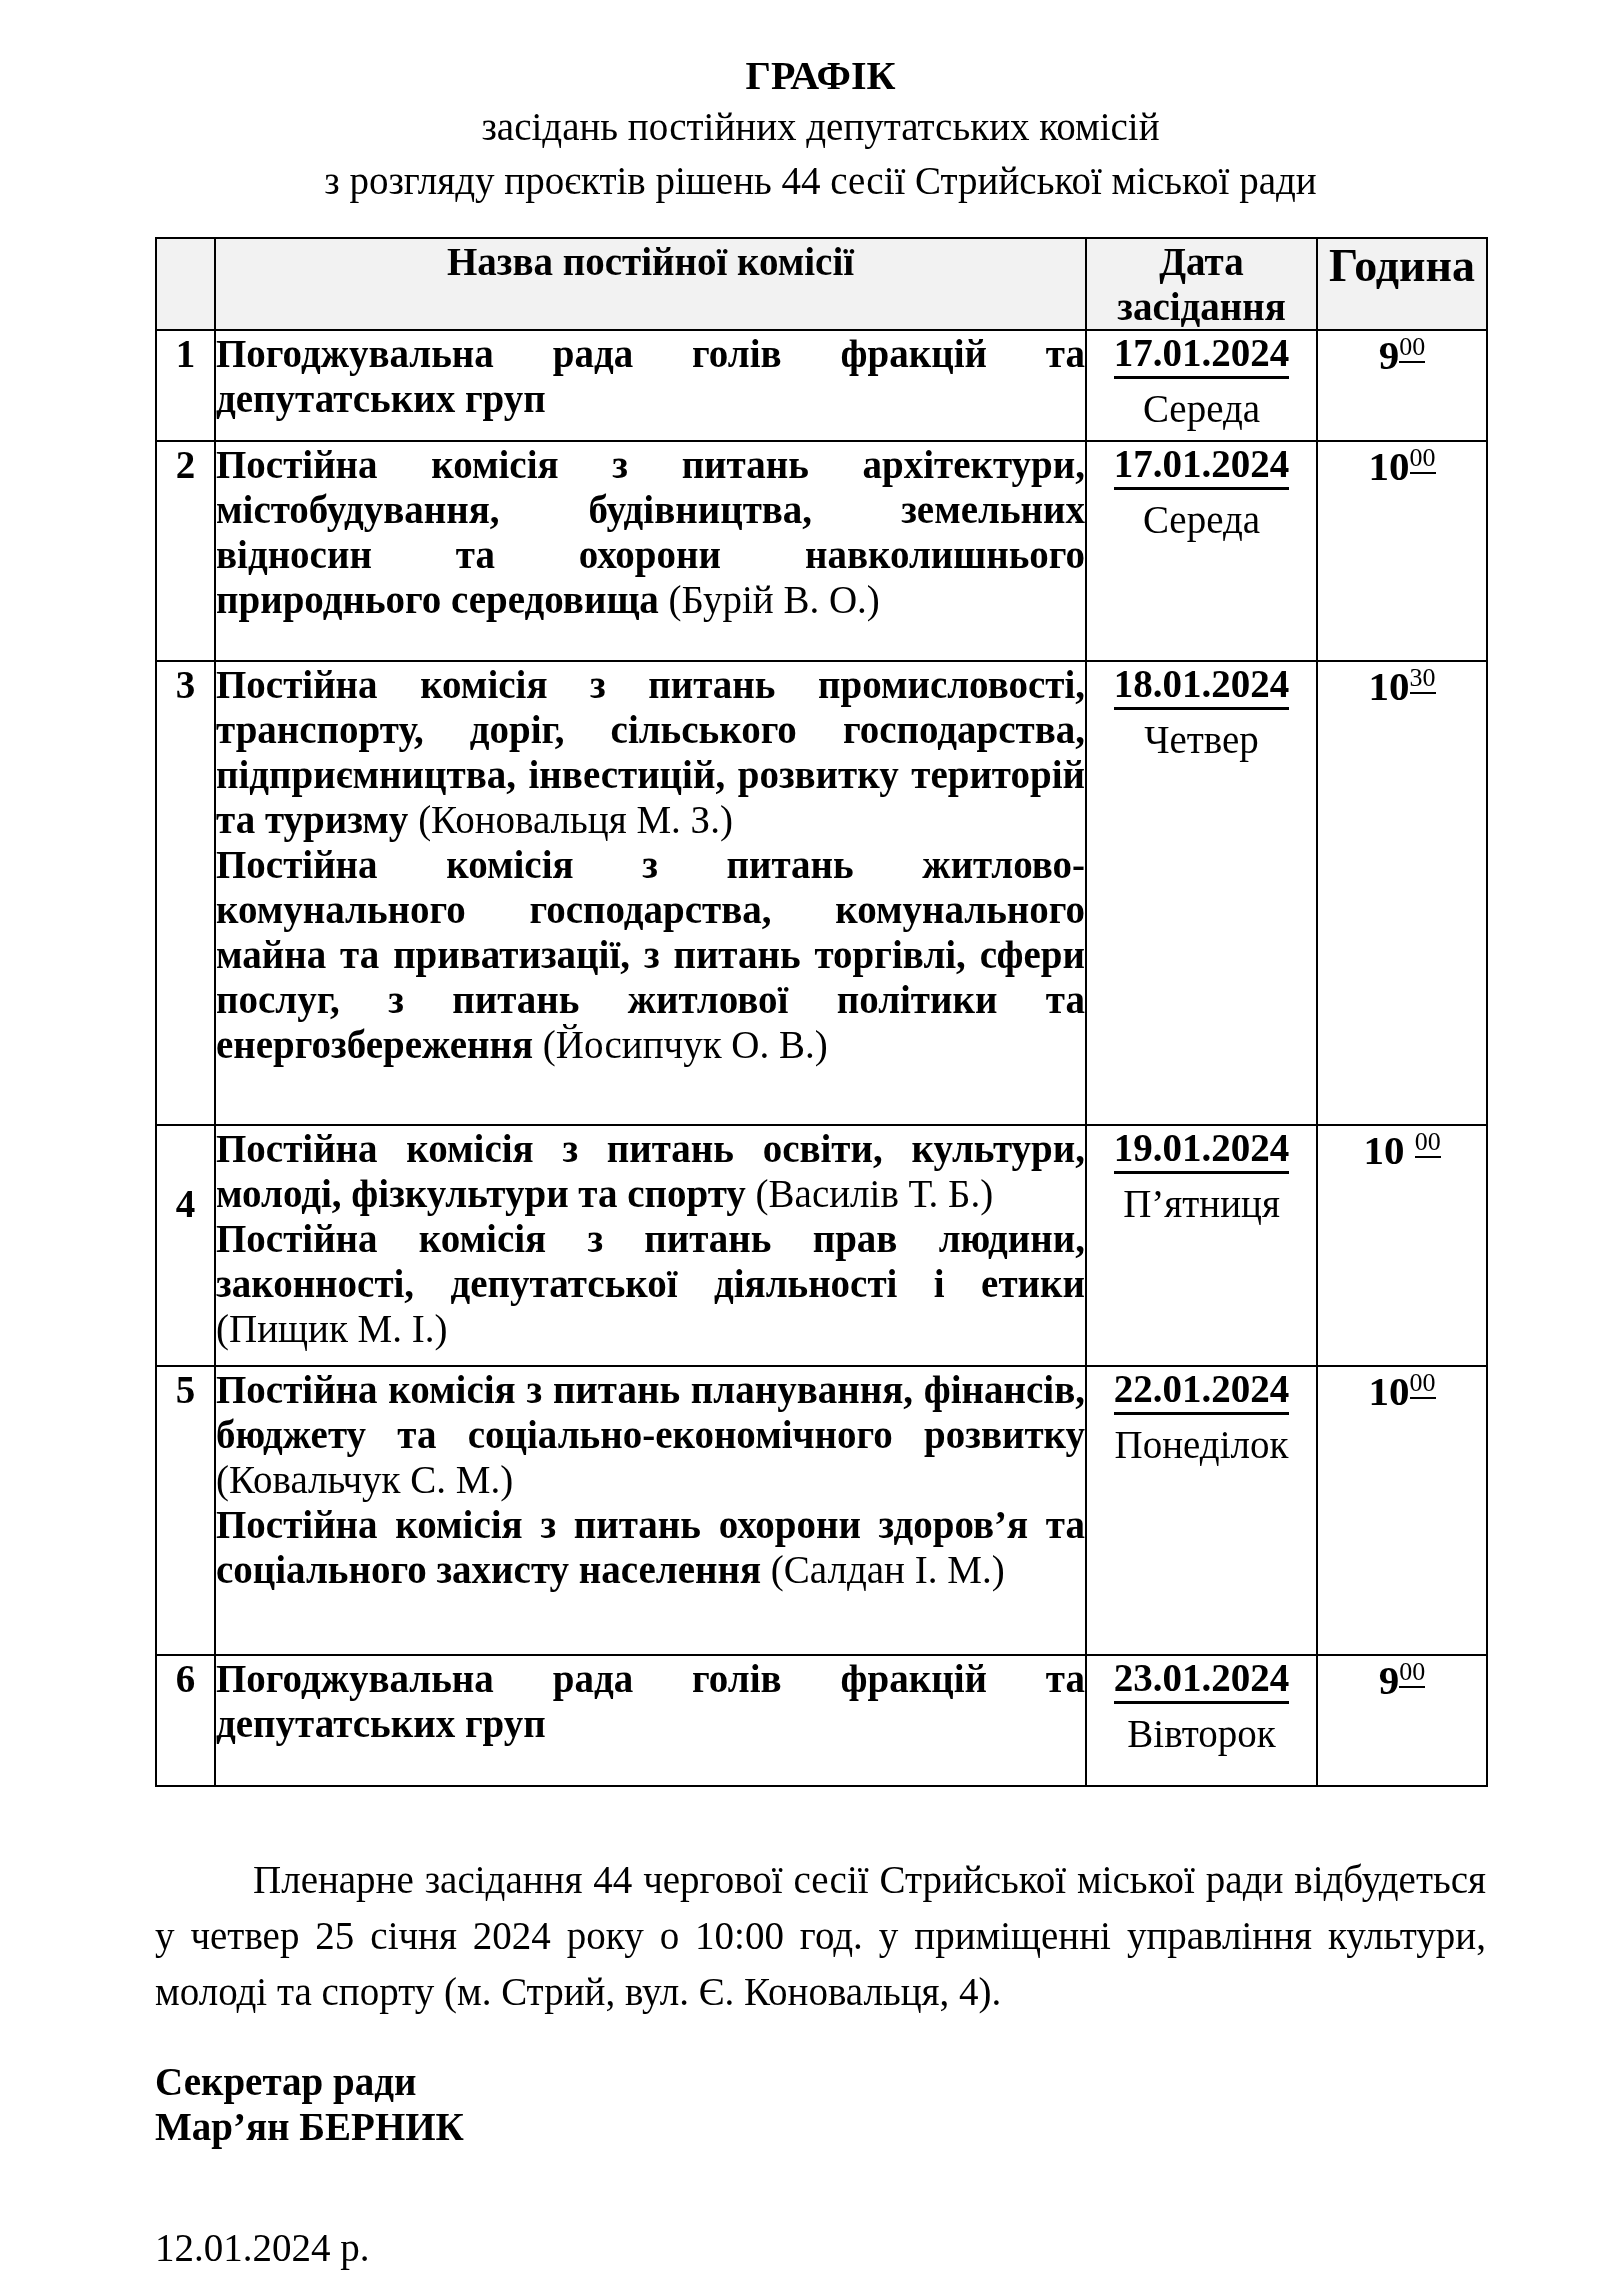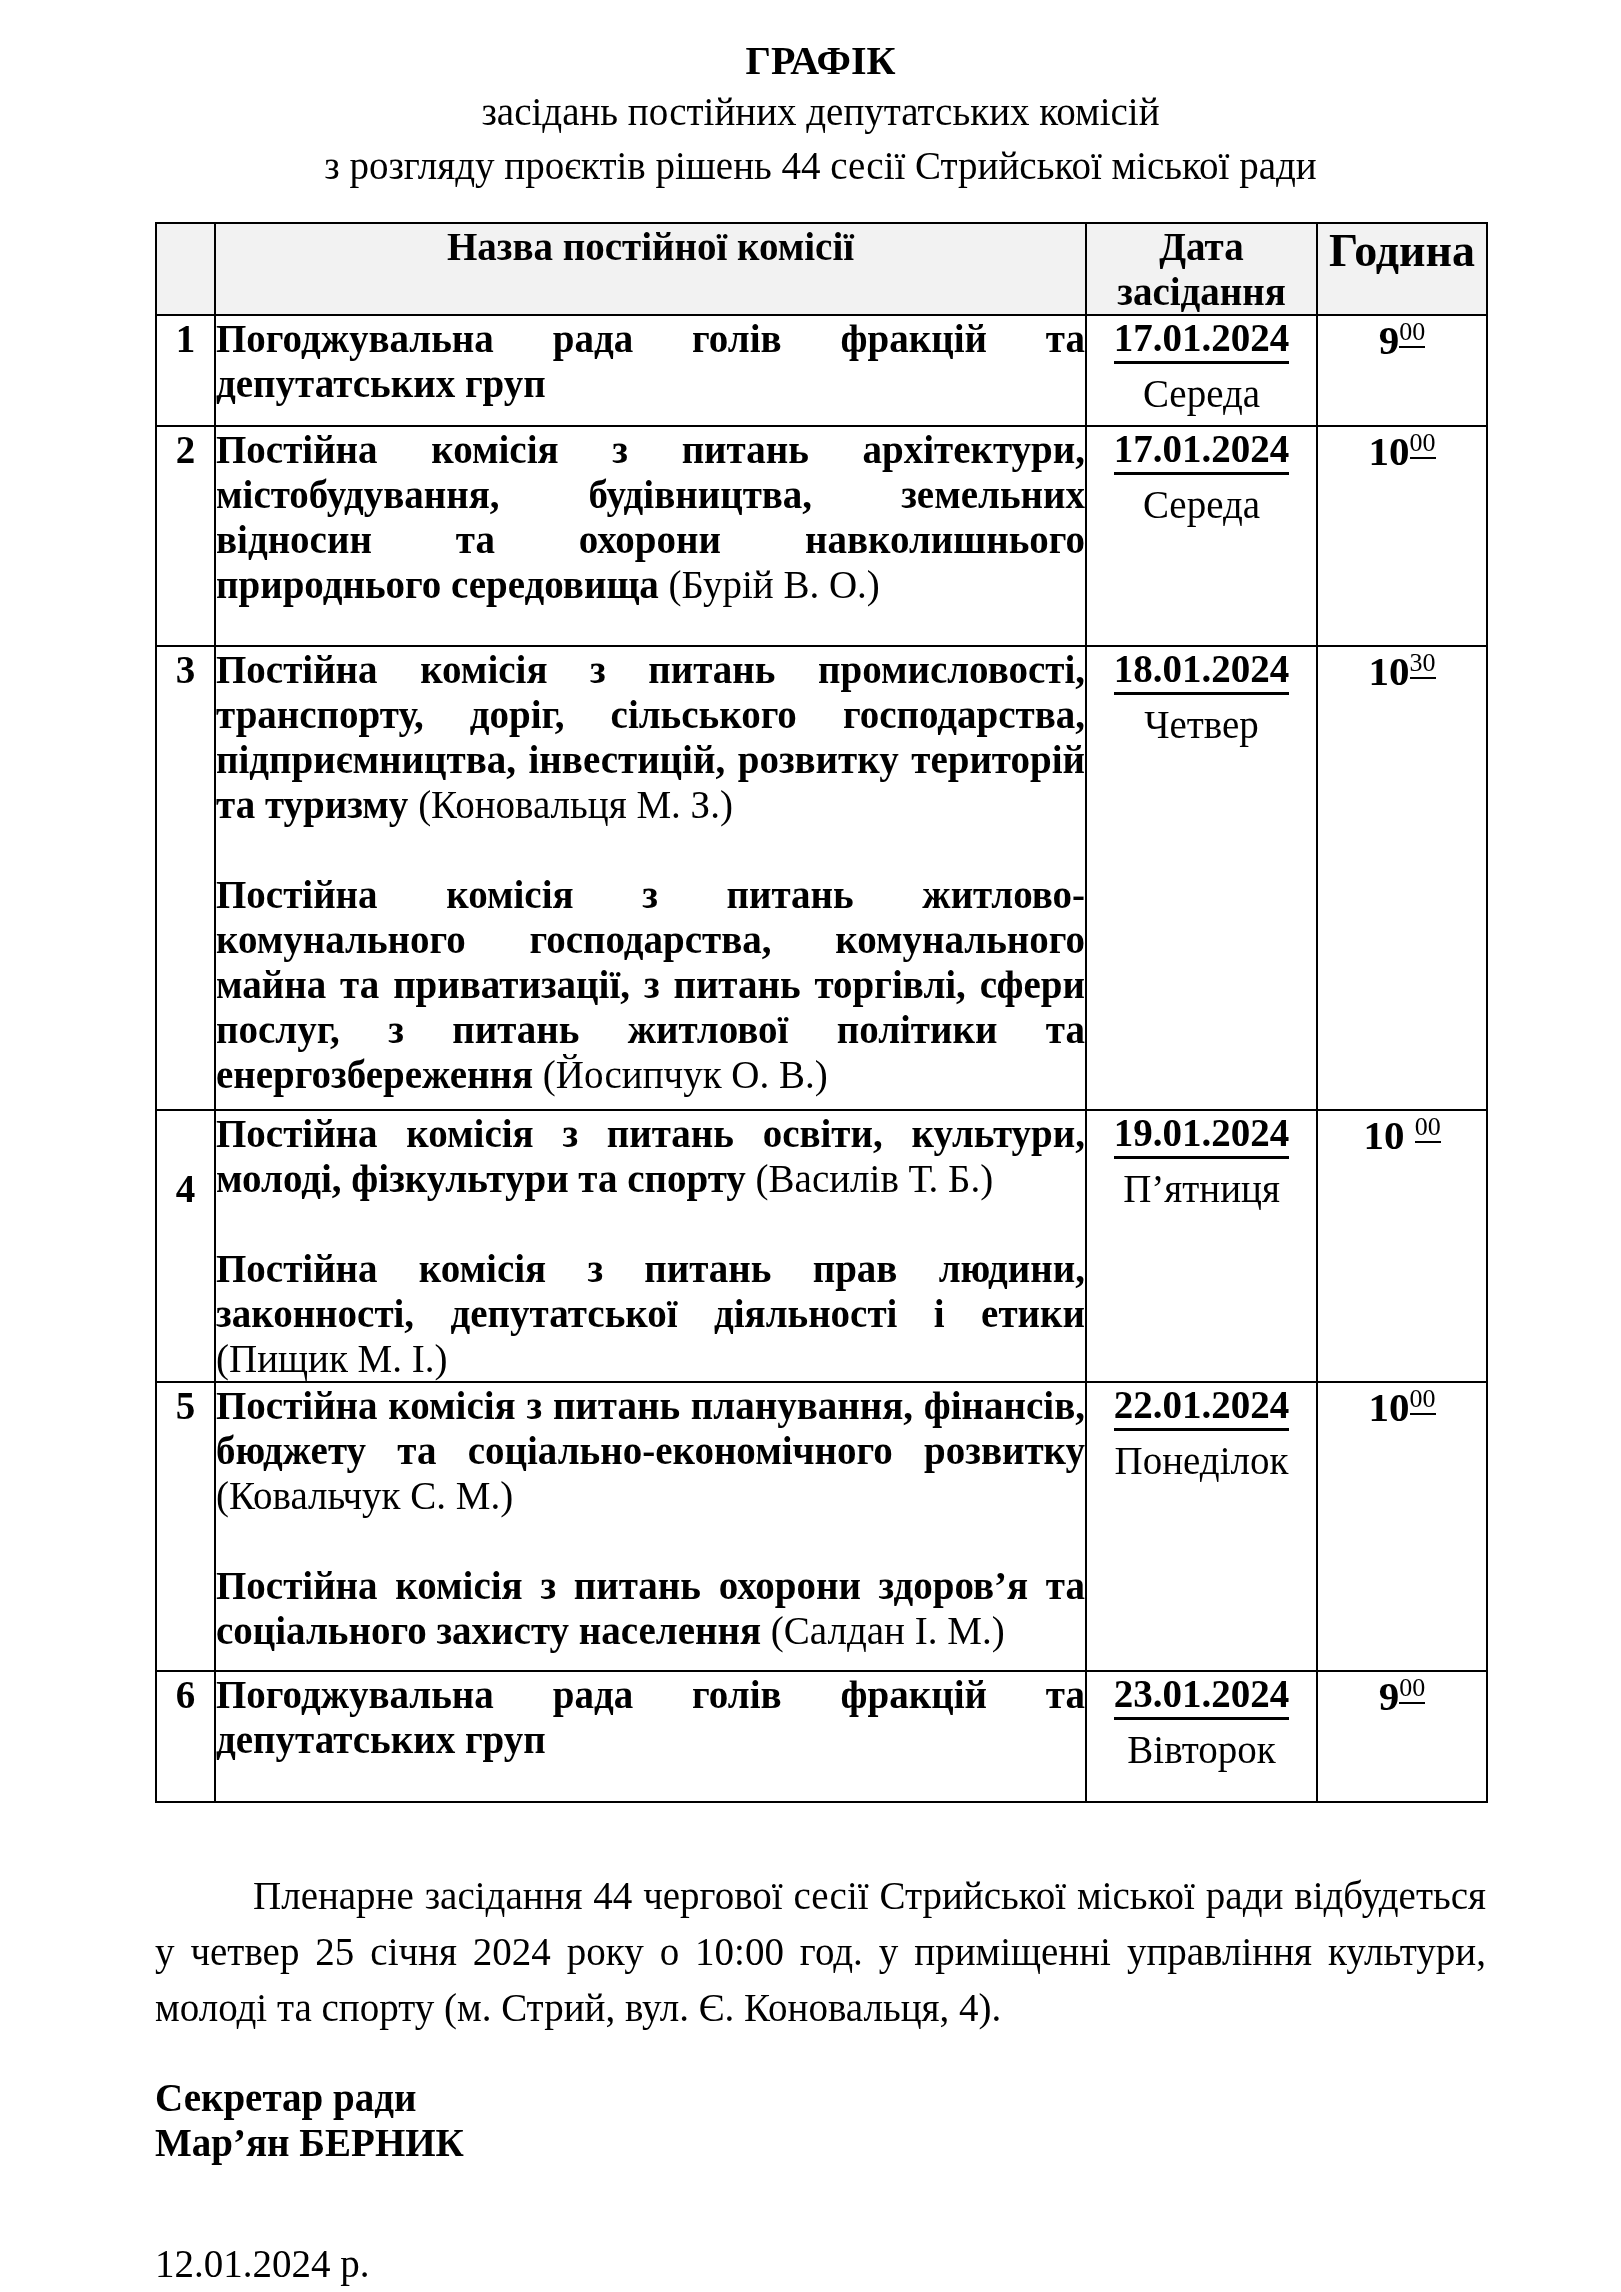--- a/index.html
+++ b/index.html
@@ -1,21 +1,21 @@
 <!DOCTYPE html>
 <html lang="uk"><head>
 <meta charset="utf-8">
 <style>
   html,body{margin:0;padding:0;background:#ffffff;}
   body{
     width:1621px;height:2293px;
     font-family:"Liberation Serif","DejaVu Serif",serif;
     color:#000;overflow:hidden;
   }
-  .page{padding:36px 135px 0 155px;}
+  .page{padding:51px 135px 0 155px;}
 
   
   .title-block{text-align:center;}
   .title-main{font-size:40px;font-weight:bold;line-height:49px;}
   .title-sub{font-size:39px;line-height:54px;}
 
   
   table.schedule{
     border-collapse:collapse;table-layout:fixed;
     width:1331px;margin-top:29px;
@@ -32,21 +32,21 @@
   th.h-date{font-size:39px;font-weight:bold;text-align:center;padding-top:5.9px;line-height:45px;}
   th.h-time{font-size:46px;font-weight:bold;text-align:center;padding-top:3.9px;}
 
   td.num{text-align:center;font-size:39px;font-weight:bold;padding-top:7.8px;}
   td.num.num-low{padding-top:55px;}
   td.name{padding:7.8px 9.8px 7.8px 11.8px;}
   p.commission{
     margin:0;font-size:39px;line-height:45px;
     font-weight:bold;text-align:justify;
   }
-  p.commission + p.commission{margin-top:45px;}
+  p.commission + p.commission{}
   span.chair{font-weight:normal;}
 
   td.date{text-align:center;padding-top:7.8px;}
   .date-val{
     display:inline-block;font-size:39px;font-weight:bold;
     border-bottom:3.9px solid #000;padding-bottom:2px;line-height:43px;
   }
   .day{font-size:39px;line-height:51px;margin-top:3.9px;}
 
   td.time{text-align:center;padding-top:7.8px;font-size:41px;}

